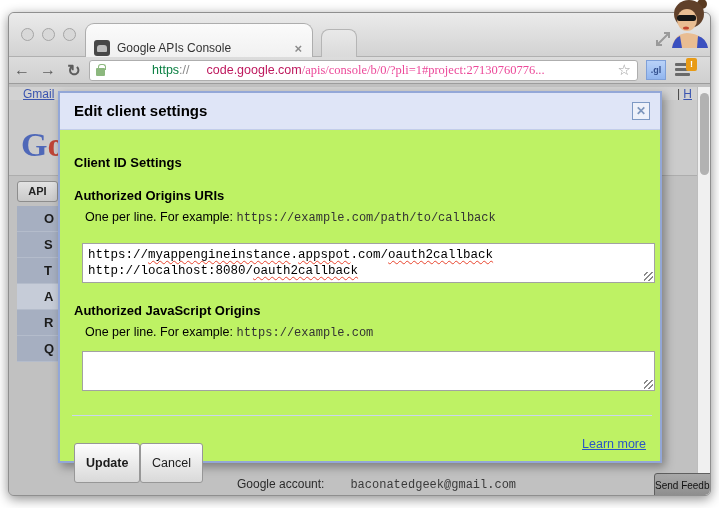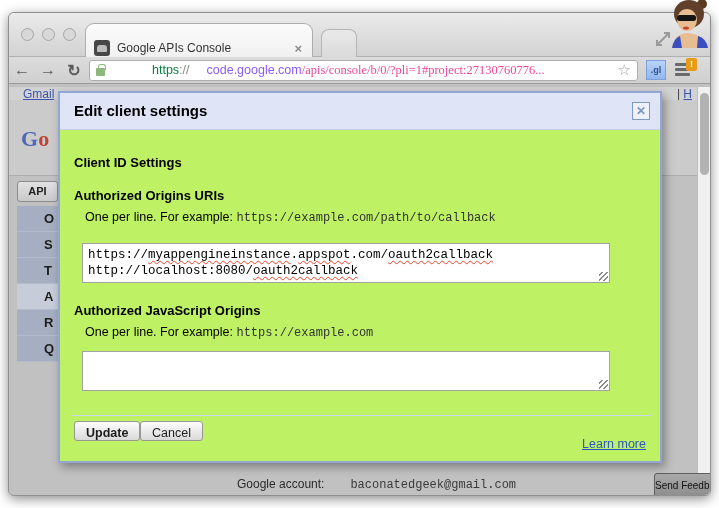--- a/index.html
+++ b/index.html
@@ -31,40 +31,40 @@
   .toolbar { position:absolute; left:0; top:44px; width:100%; height:27px;
     background:linear-gradient(#dcdcdc,#cfcfcf); border-bottom:1px solid #9c9c9c; display:flex; align-items:center; }
   .navbtn { color:#5c5c5c; font-size:16px; font-weight:bold; width:26px; text-align:center; }
   .omnibox { position:relative; height:21px; width:549px; margin-left:2px; background:#fff;
     border:1px solid #aeaeae; border-radius:3px; display:flex; align-items:center; padding:0 6px; font-size:12.5px; white-space:nowrap; overflow:hidden; }
   .lock { width:9px; height:8px; background:#8cb87e; border-radius:1px; position:relative; margin-right:5px; margin-top:3px; flex:0 0 9px; }
   .lock:before { content:""; position:absolute; left:1.5px; top:-4px; width:6px; height:5px;
     border:1.5px solid #8cb87e; border-bottom:none; border-radius:3px 3px 0 0; }
   .u-scheme { color:#0b8043;padding-left:42px; }
   .u-sep { color:#8a8a8a; }
-  .u-domain { color:#8b5cf6;padding-left:17px; }
+  .u-domain { color:#be185d;padding-left:17px; }
   .u-path { color:#ec4899;font-family:Liberation Serif, serif; }
   .star { color:#9b9b9b; font-size:15px; margin-left:auto; }
   .ext-gl { width:20px; height:20px; margin-left:8px; border-radius:0;
     background:linear-gradient(#b9d2f8,#92b6ef); border:1px solid #7fa0d8; color:#33508f;
     font-size:9px; font-weight:bold; text-align:center; line-height:19px; }
   .menu-btn { position:relative; width:20px; height:20px; margin-left:8px; }
   .menu-btn .bar { position:absolute; left:1px; width:15px; height:2.5px; background:#6a6a6a; border-radius:1px; }
   .menu-badge { position:absolute; right:-3px; top:-2px; width:11px; height:13px; background:#e89b16;
     border-radius:2px; color:#fff; font-size:9px; font-weight:bold; text-align:center; line-height:13px; }
 
   
   .content { position:absolute; left:0; top:72px; width:100%; height:412px; background:#c1c1c1; }
   .page-header { position:absolute; left:0; top:2px; width:100%; height:13px; background:#d2d2d2; font-size:12px; }
   .gmail-link { position:absolute; left:14px; top:0; color:#3b55b0; text-decoration:underline; }
   .help-frag { position:absolute; right:18px; top:0; color:#444; }
   .help-frag a { color:#3b55b0; text-decoration:underline; }
   .logo-band { position:absolute; left:0; top:15px; width:100%; height:76px; background:#cbcbcb; border-bottom:1px solid #adadad; }
   .glogo { position:absolute; left:12px; top:26px; width:46px; overflow:hidden; white-space:nowrap;
-    font-family:"Liberation Serif", serif; font-weight:bold; font-size:22px; }
+    font-family:"Liberation Serif", serif; font-weight:bold; font-size:34px; }
   .glogo .g1 { color:#4f68b8; } .glogo .g2 { color:#bf4436; }
   .api-btn { position:absolute; left:8px; top:96px; width:41px; height:21px; background:linear-gradient(#e2e2e2,#c9c9c9);
     border:1px solid #8d8d8d; border-radius:3px; font-size:11px; font-weight:bold; color:#222; text-align:center; line-height:19px; }
   .side-rows { position:absolute; left:8px; top:121px; width:58px; }
   .side-row { height:26px; background:#a6afc1; border-bottom:1px solid #b4bccb; font-size:13px; font-weight:bold;
     color:#1c1c1c; padding-left:27px; line-height:26px; }
   .side-row.selected { background:#c6ccd8; }
   .vscroll { position:absolute; right:0; top:2px; width:13px; height:408px; background:#f0f0f0; border-left:1px solid #bdbdbd; }
   .vthumb { position:absolute; left:2px; top:6px; width:9px; height:82px; background:#b2b2b2; border-radius:5px; }
   .acct-row { position:absolute; left:228px; top:392px; font-size:12px; color:#2b2b2b; white-space:nowrap; }
@@ -77,28 +77,28 @@
     border:2px solid #93a7d7; box-shadow:3px 4px 9px rgba(0,0,0,.35); z-index:20; }
   .dlg-header { position:absolute; left:0; top:0; width:100%; height:37px; background:#dfe5f7;
     border-bottom:1px solid #c3cdea; }
   .dlg-title { position:absolute; left:14px; top:9px; font-size:15px; font-weight:bold; color:#000; }
   .dlg-close { position:absolute; right:10px; top:9px; width:18px; height:18px; background:#eef1fa;
     border:1px solid #7e99c4; color:#7d96bd; font-size:12px; font-weight:bold; text-align:center; line-height:16px; }
   .sec-title { position:absolute; left:14px; top:62px; font-size:13px; font-weight:bold; color:#000; }
   .fld-label { position:absolute; left:14px; font-size:13px; font-weight:bold; color:#000; }
   .hint { position:absolute; left:25px; font-size:12.5px; color:#000; white-space:nowrap; }
   .hint .mono { font-family:"Liberation Mono", monospace; font-size:12px; color:#333; }
-  .tarea { position:absolute; left:22px; width:528px; background:#fff; border:1px solid #a2a2a2;
+  .tarea { position:absolute; left:22px; width:573px; background:#fff; border:1px solid #a2a2a2;
     font-family:"Liberation Mono", monospace; font-size:12.5px; line-height:16px; color:#000; padding:3px 5px; overflow:hidden; }
   .tarea .grip { position:absolute; right:1px; bottom:1px; width:9px; height:9px;
     background:repeating-linear-gradient(135deg, transparent 0 2px, #8a8a8a 2px 3.5px); }
   .squiggle { text-decoration:underline; text-decoration-style:wavy; text-decoration-color:#e8442e;
     text-decoration-thickness:1px; text-underline-offset:2px; text-decoration-skip-ink:none; }
   .dlg-divider { position:absolute; left:12px; width:580px; height:1px; background:#c9d6f0; top:322px; }
-  .dlg-btn { position:absolute; top:328px; height:20px; padding:0 11px; background:linear-gradient(#fdfdfd,#d9d9d9);
+  .dlg-btn { position:absolute; top:350px; height:40px; padding:0 11px; background:linear-gradient(#fdfdfd,#d9d9d9);
     border:1px solid #979797; border-radius:3px; font-size:12.5px; color:#1c1c1c; line-height:22px; }
   .btn-update { left:14px; font-weight:bold; }
   .btn-cancel { left:80px; }
   .learn-more { position:absolute; right:14px; top:344px; font-size:12.5px; color:#2a56c6; text-decoration:underline; }
 </style>
 </head>
 <body>
 
 <div class="stage">
   <div class="window">

